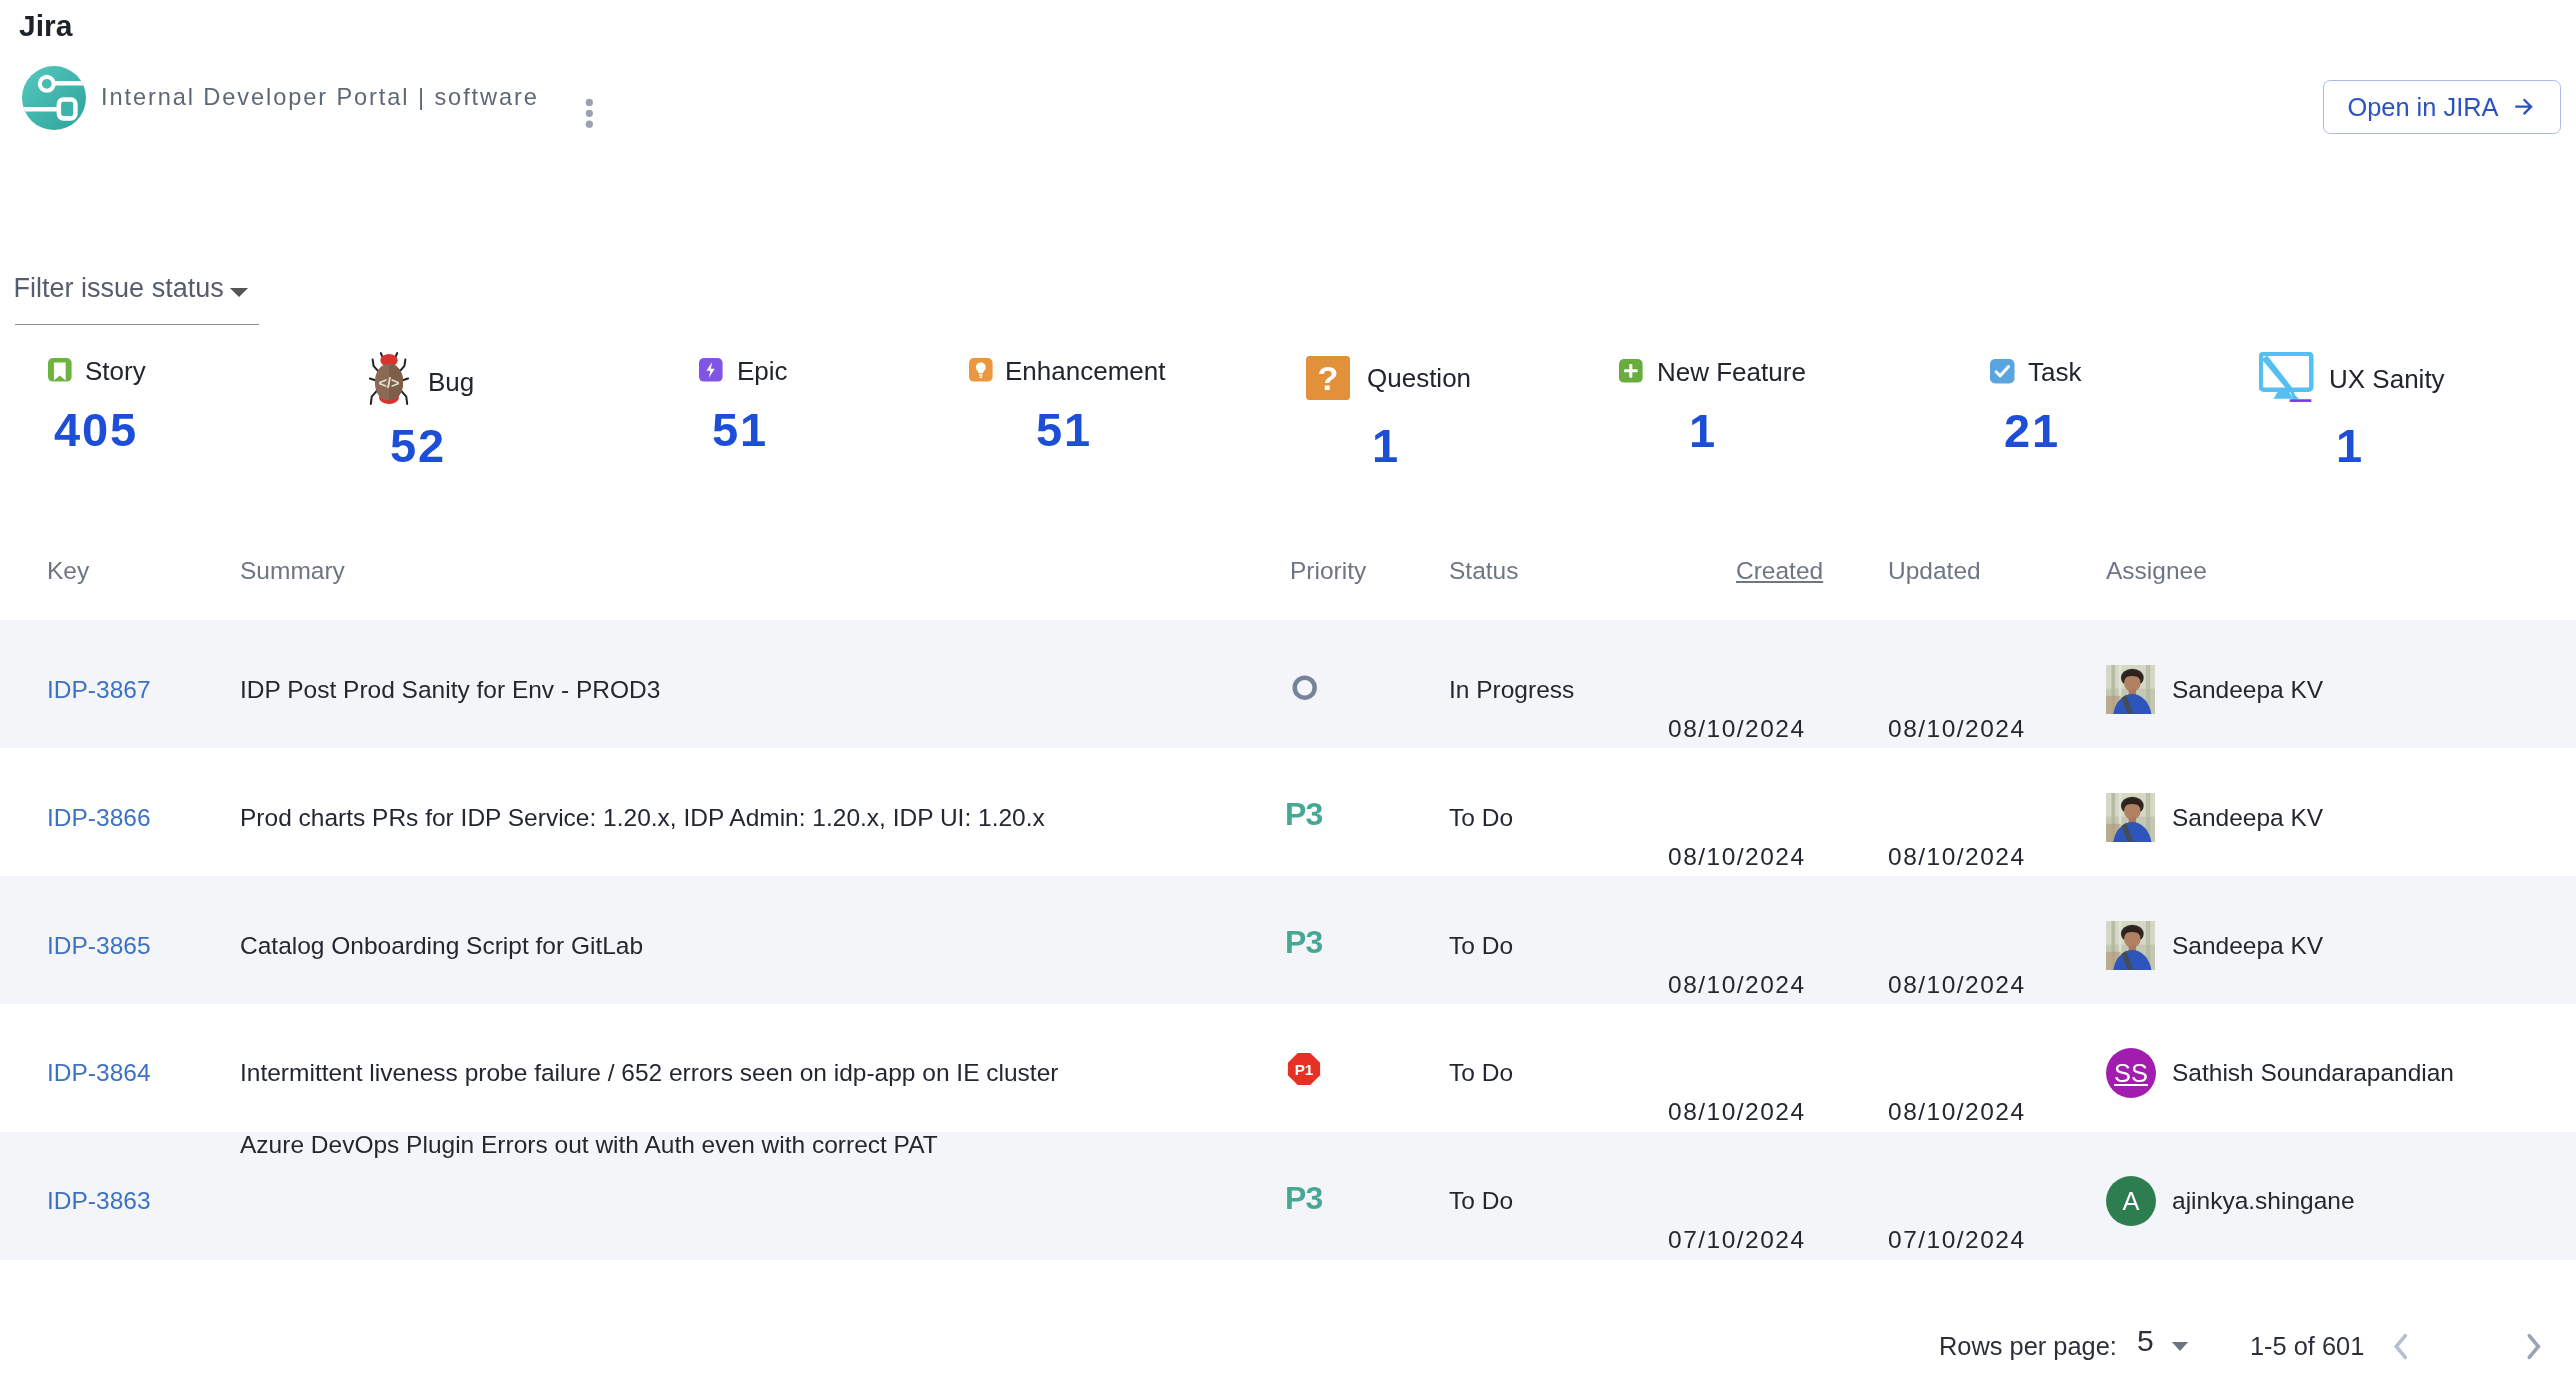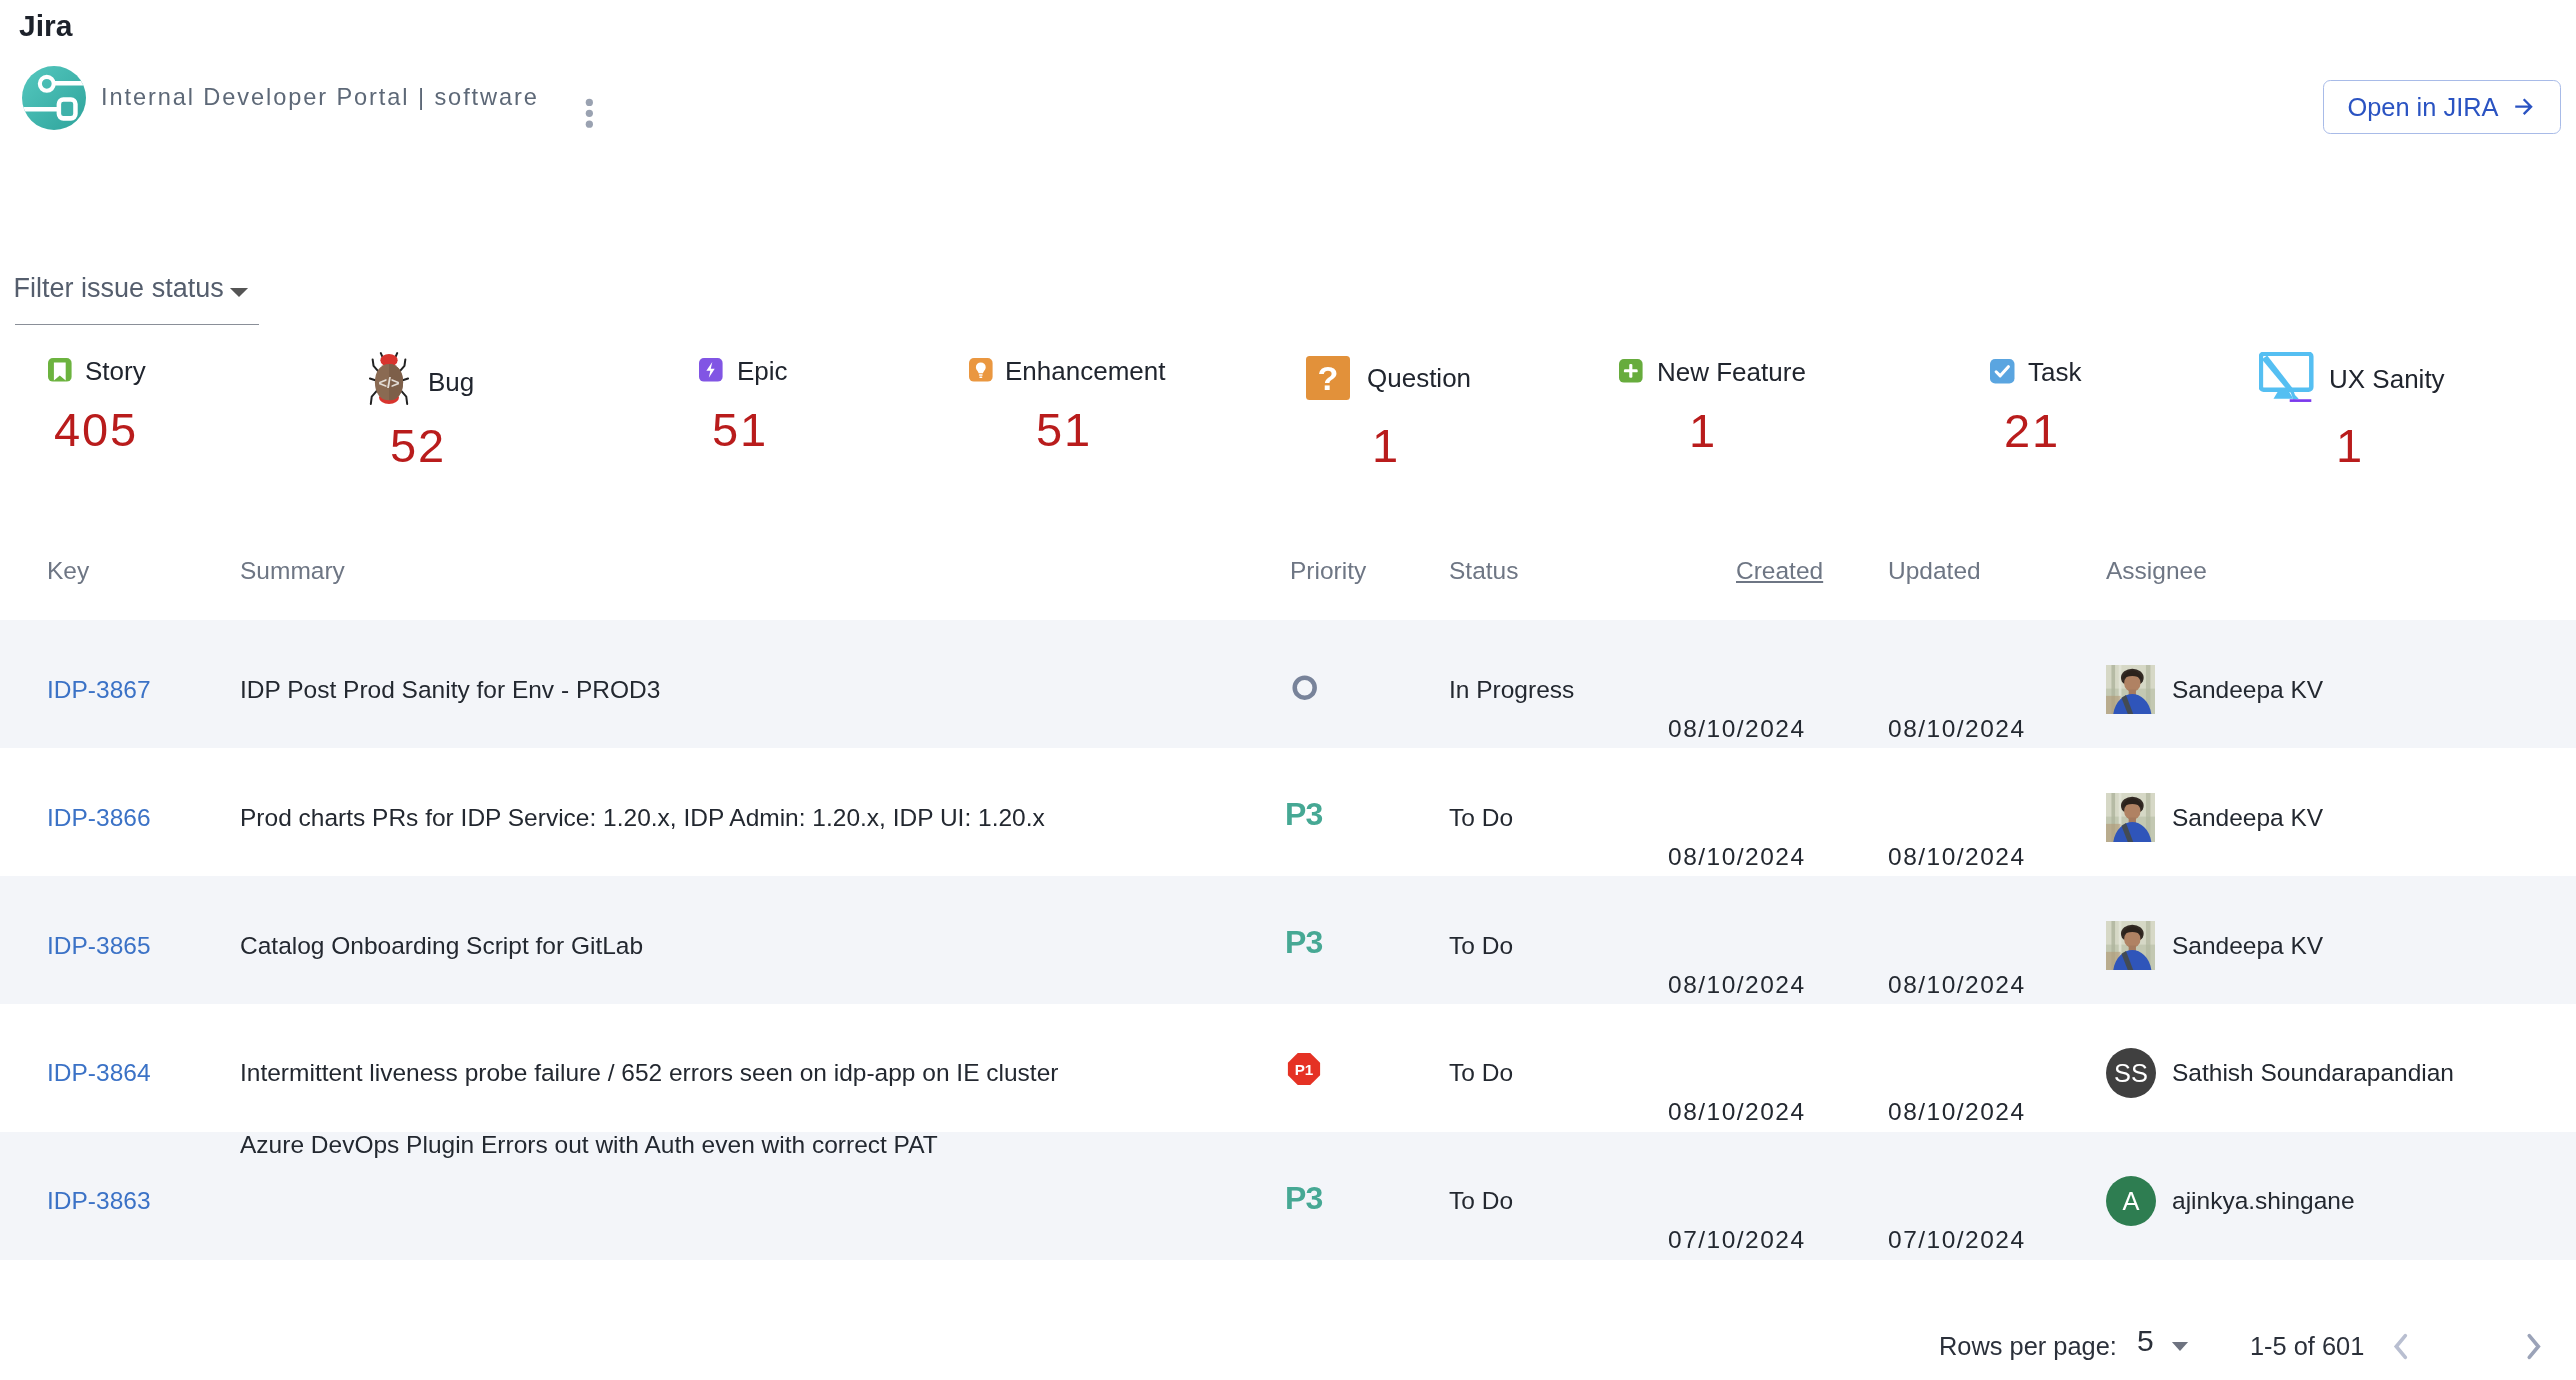--- a/index.html
+++ b/index.html
@@ -1,19 +1,19 @@
 <!DOCTYPE html>
 <html style="font-size:14.5px"><head>
 <meta charset="utf-8">
 <style>
   * { margin:0; padding:0; box-sizing:border-box; }
   html,body { width:2576px; height:1381px; background:#ffffff; }
   body { font-family:"Liberation Sans", sans-serif; position:relative; overflow:hidden; }
   .abs { position:absolute; }
-  .num { font-weight:normal; color:#b91c1c; font-size:47px; line-height:1; letter-spacing:1.8px; transform:translateX(-50%); }
+  .num { font-weight:bold; color:#1d4ed8; font-size:47px; line-height:1; letter-spacing:1.8px; transform:translateX(-50%); }
   .lbl { font-size:26px; color:#20252e; }
   .cell { font-size:24.5px; color:#232830; }
   .hdr { font-size:24.5px; color:#6e7684; }
   .date { letter-spacing:1.5px;margin-top:39px; }
 </style>
 </head>
 <body>
 
 <div class="abs" style="left:19px; top:9px; font-size:30px; font-weight:bold; color:#1d222b;">Jira</div>
 
@@ -225,21 +225,21 @@
   <rect x="44" y="0" width="5" height="54" fill="#b0b69e" opacity="0.7"></rect>
   <rect x="0" y="34" width="16" height="20" fill="#b29a76" opacity="0.6"></rect>
   <ellipse cx="29" cy="14" rx="12.5" ry="10" fill="#332a24"></ellipse>
   <ellipse cx="29" cy="20" rx="9" ry="9.5" fill="#b08263"></ellipse>
   <path d="M18 16 C19 9 25 6 29 6 C33 6 39 9 40 16 C36 13 33 12 29 12 C25 12 21 13 18 16 z" fill="#2b221c"></path>
   <path d="M25 27 h8 v6 h-8 z" fill="#a57a5e"></path>
   <path d="M8 54 C10 40 20 32 29 32 C38 32 48 40 50 54 z" fill="#2f55ba"></path>
   <path d="M22 33 L30 54 L24 54 L17 36 z" fill="#474a42" opacity="0.85"></path>
 </svg>
 
-<div class="abs" style="left:2106px; top:1048px; width:50px; height:50px; border-radius:50%; background:#404040; color:#fff; font-size:25.4px; display:flex; align-items:center; justify-content:center;">SS</div>
+<div class="abs" style="left:2106px; top:1048px; width:50px; height:50px; border-radius:50%; background:#a21caf; color:#fff; font-size:25.4px; display:flex; align-items:center; justify-content:center;text-decoration:underline;">SS</div>
 
 <div class="abs" style="left:2106px; top:1176px; width:50px; height:50px; border-radius:50%; background:#2e7d51; color:#fff; font-size:25.4px; display:flex; align-items:center; justify-content:center;">A</div>
 
 <div class="abs" style="left:1939px; top:1332px; font-size:25.4px; color:#2b303a;">Rows per page:</div>
 <div class="abs" style="left:2137px; top:1324px; font-size:30px; color:#2b303a;">5</div>
 <svg class="abs" style="left:2171px; top:1341px;" width="18" height="11" viewBox="0 0 20 12">
     <path d="M1 1h18L10 11z" fill="#6e7380"></path>
   </svg>
 <div class="abs" style="left:2250px; top:1332px; font-size:25.4px; color:#2b303a;">1-5 of 601</div>
 <svg class="abs" style="left:2389px; top:1330px;" width="23.6" height="33" viewBox="0 0 26 36">

